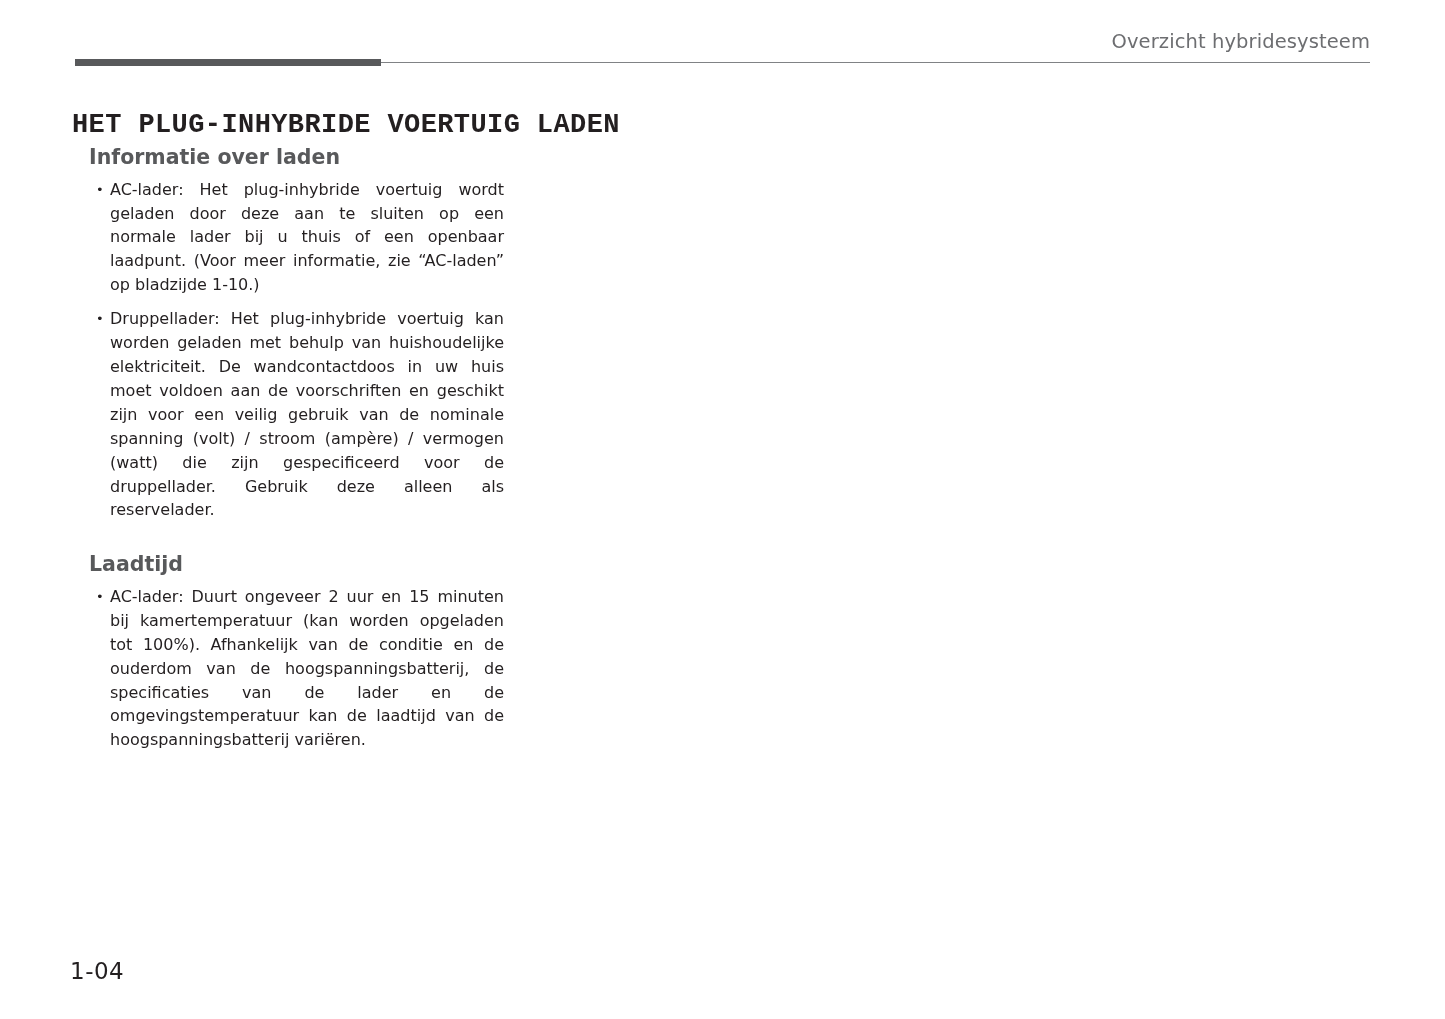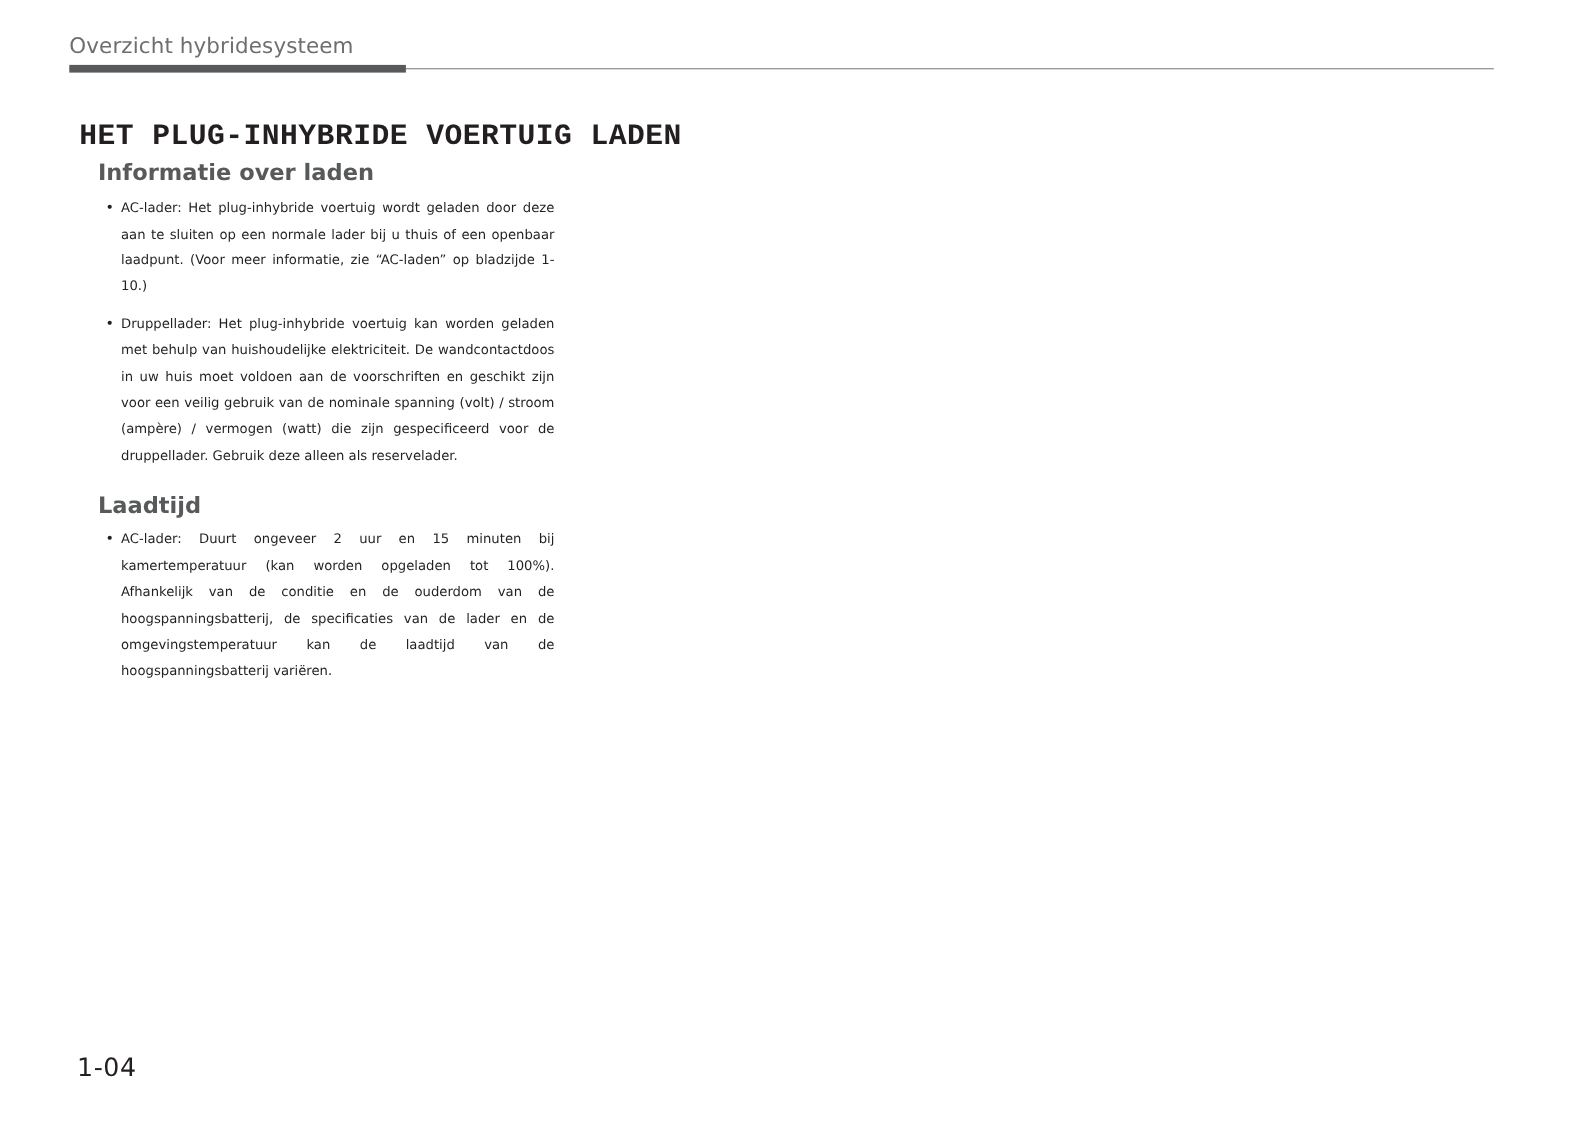--- a/index.html
+++ b/index.html
@@ -17,23 +17,24 @@
   }
 
   .page {
     position: absolute;
     inset: 0;
   }
 
   
   .header {
     position: absolute;
-    left: 63px;
+    left: 75px;
     top: 30px;
     width: 1295px;
+    text-align: right;
   }
   .header-title {
     font-size: 19.5px;
     color: #6d6e71;
     letter-spacing: 0.1px;
     line-height: 1.2;
     white-space: nowrap;
   }
   .header-rule-wrap {
     position: relative;
@@ -72,41 +73,41 @@
 
   
   .column {
     position: absolute;
     left: 89px;
     top: 145px;
     width: 415px;
   }
 
   .section + .section {
-    margin-top: 20px;
+    margin-top: 30px;
   }
 
   .section-heading {
     font-size: 20.5px;
     font-weight: bold;
     color: #58595b;
     margin: 0 0 7px 0;
     line-height: 1.25;
   }
 
   ul.bullets {
     list-style: none;
     margin: 0;
     padding: 0;
   }
   ul.bullets > li {
     position: relative;
     padding-left: 21px;
     margin-bottom: 10px;
-    font-size: 12px;
+    font-size: 16px;
     line-height: 23.9px;
     color: #231f20;
     text-align: justify;
     text-justify: inter-word;
     -webkit-hyphens: none;
     hyphens: none;
   }
   ul.bullets > li:last-child {
     margin-bottom: 0;
   }

